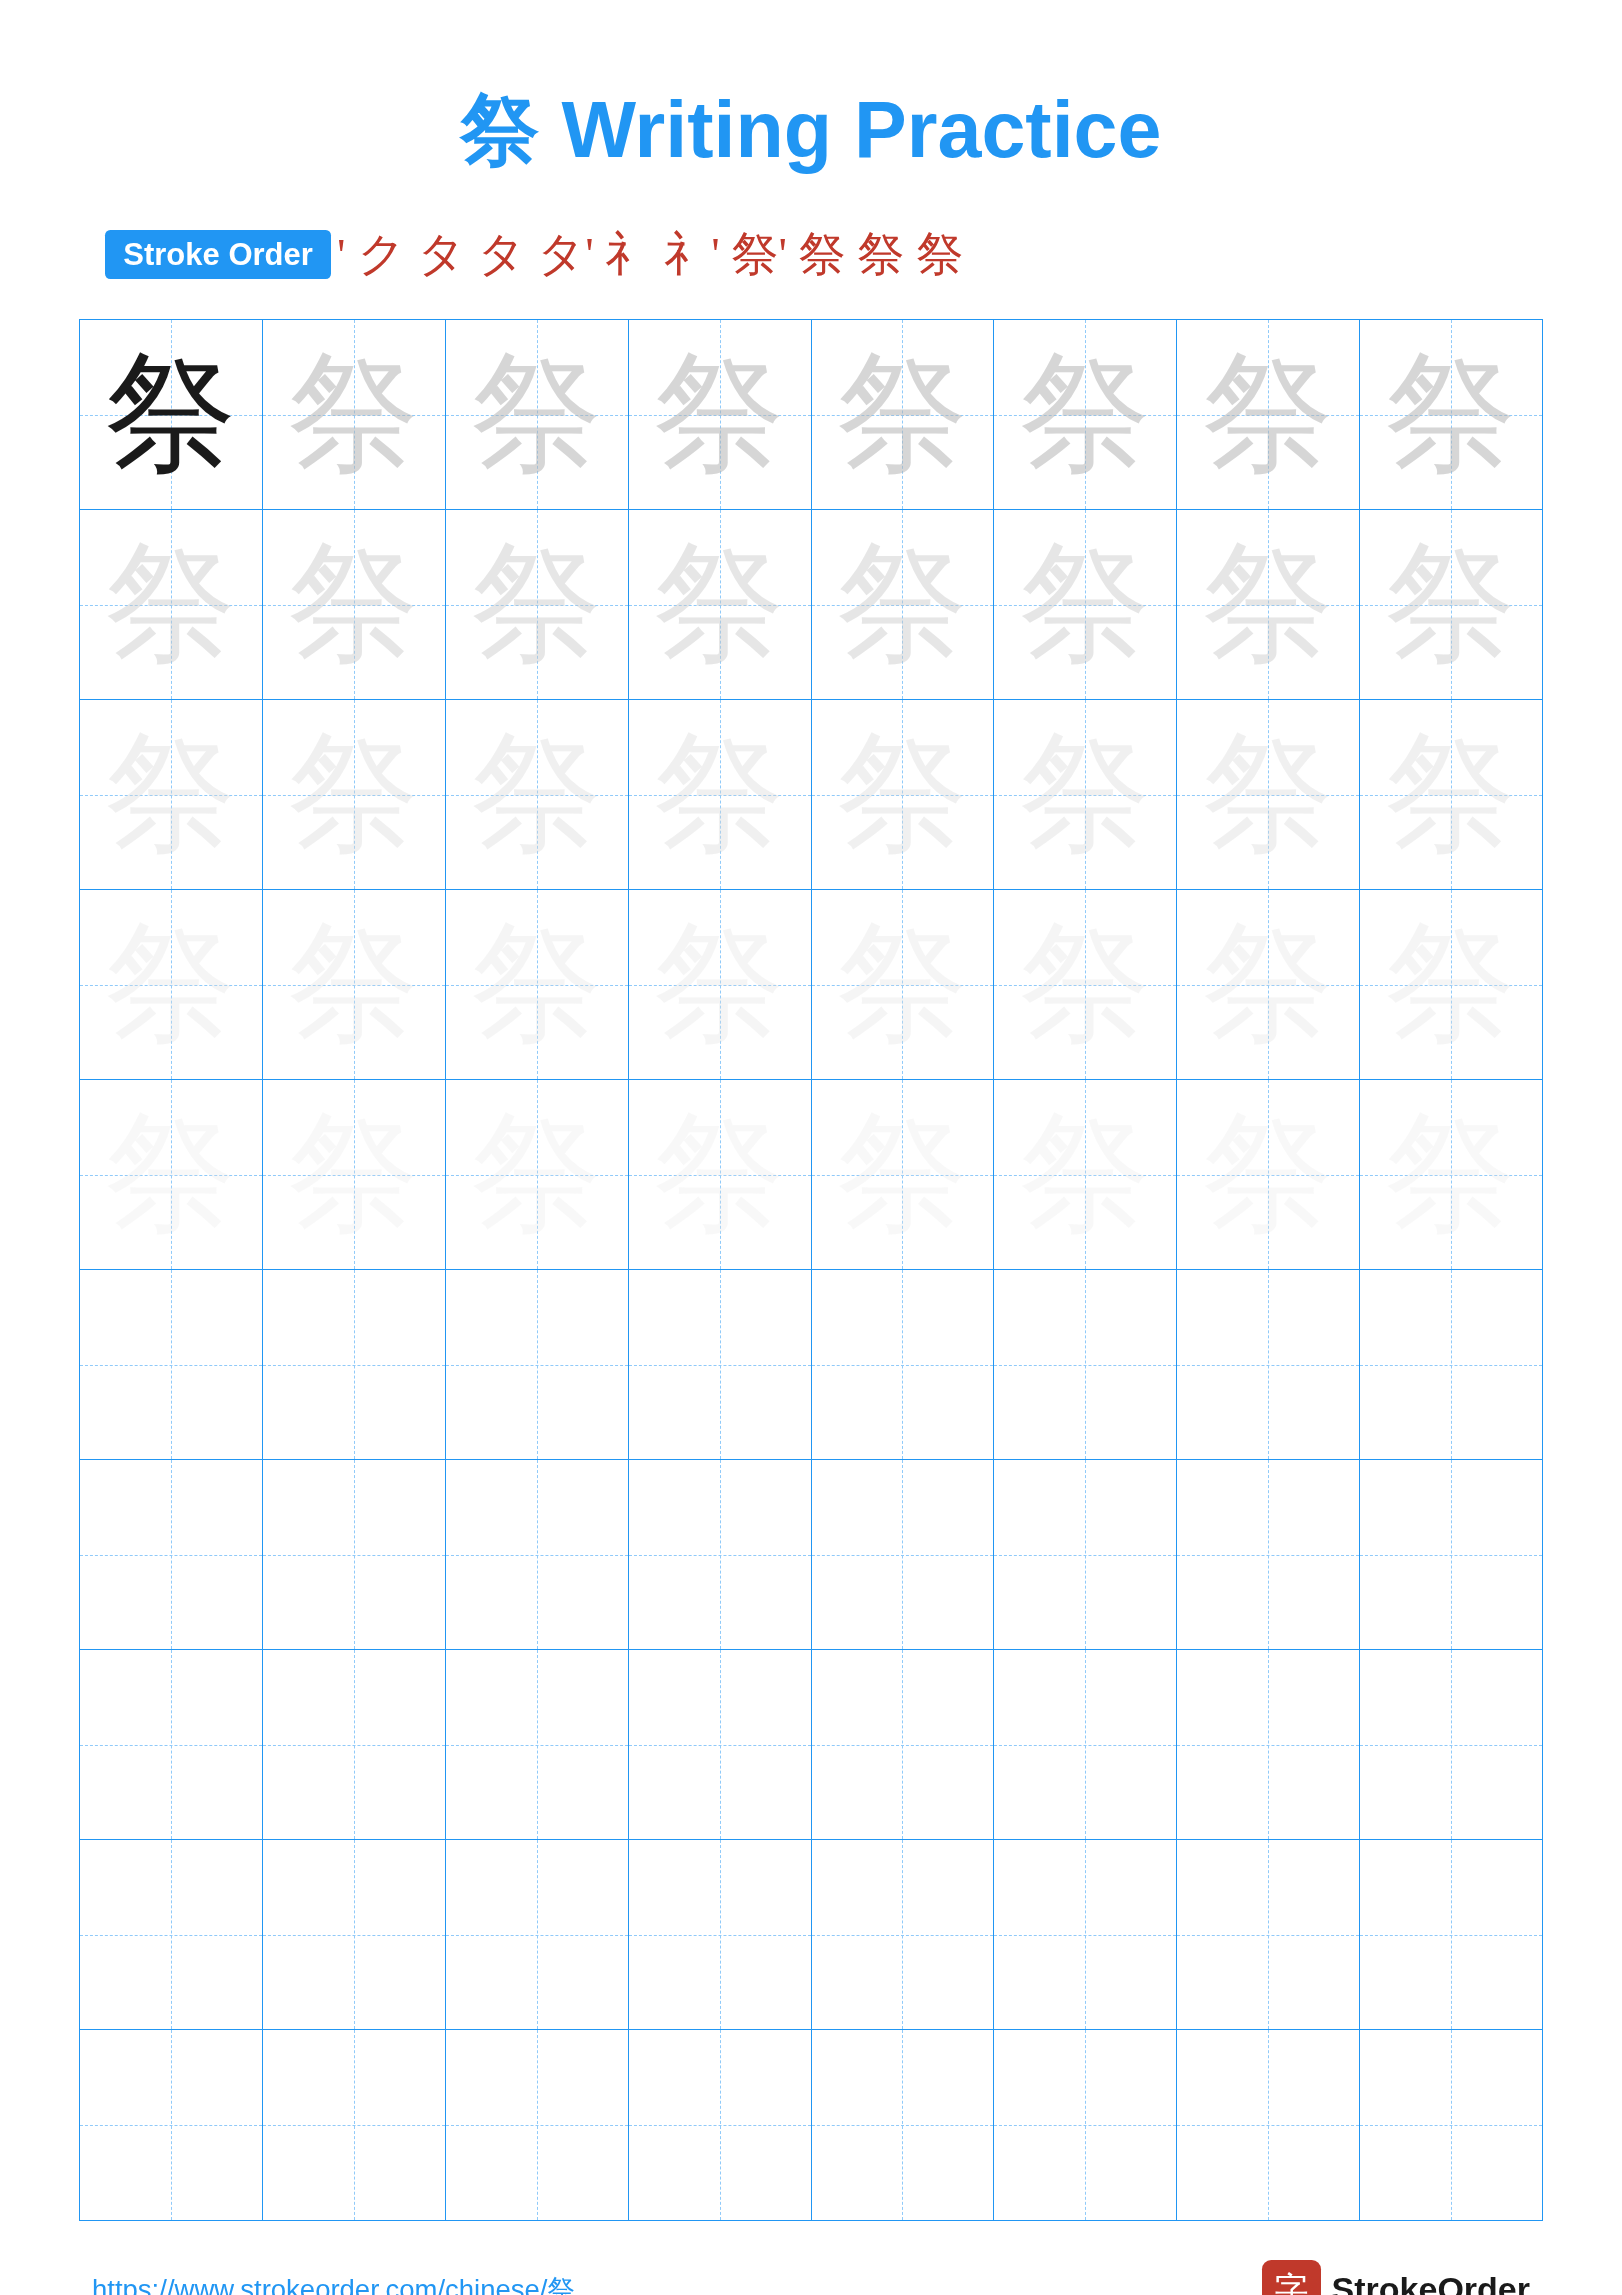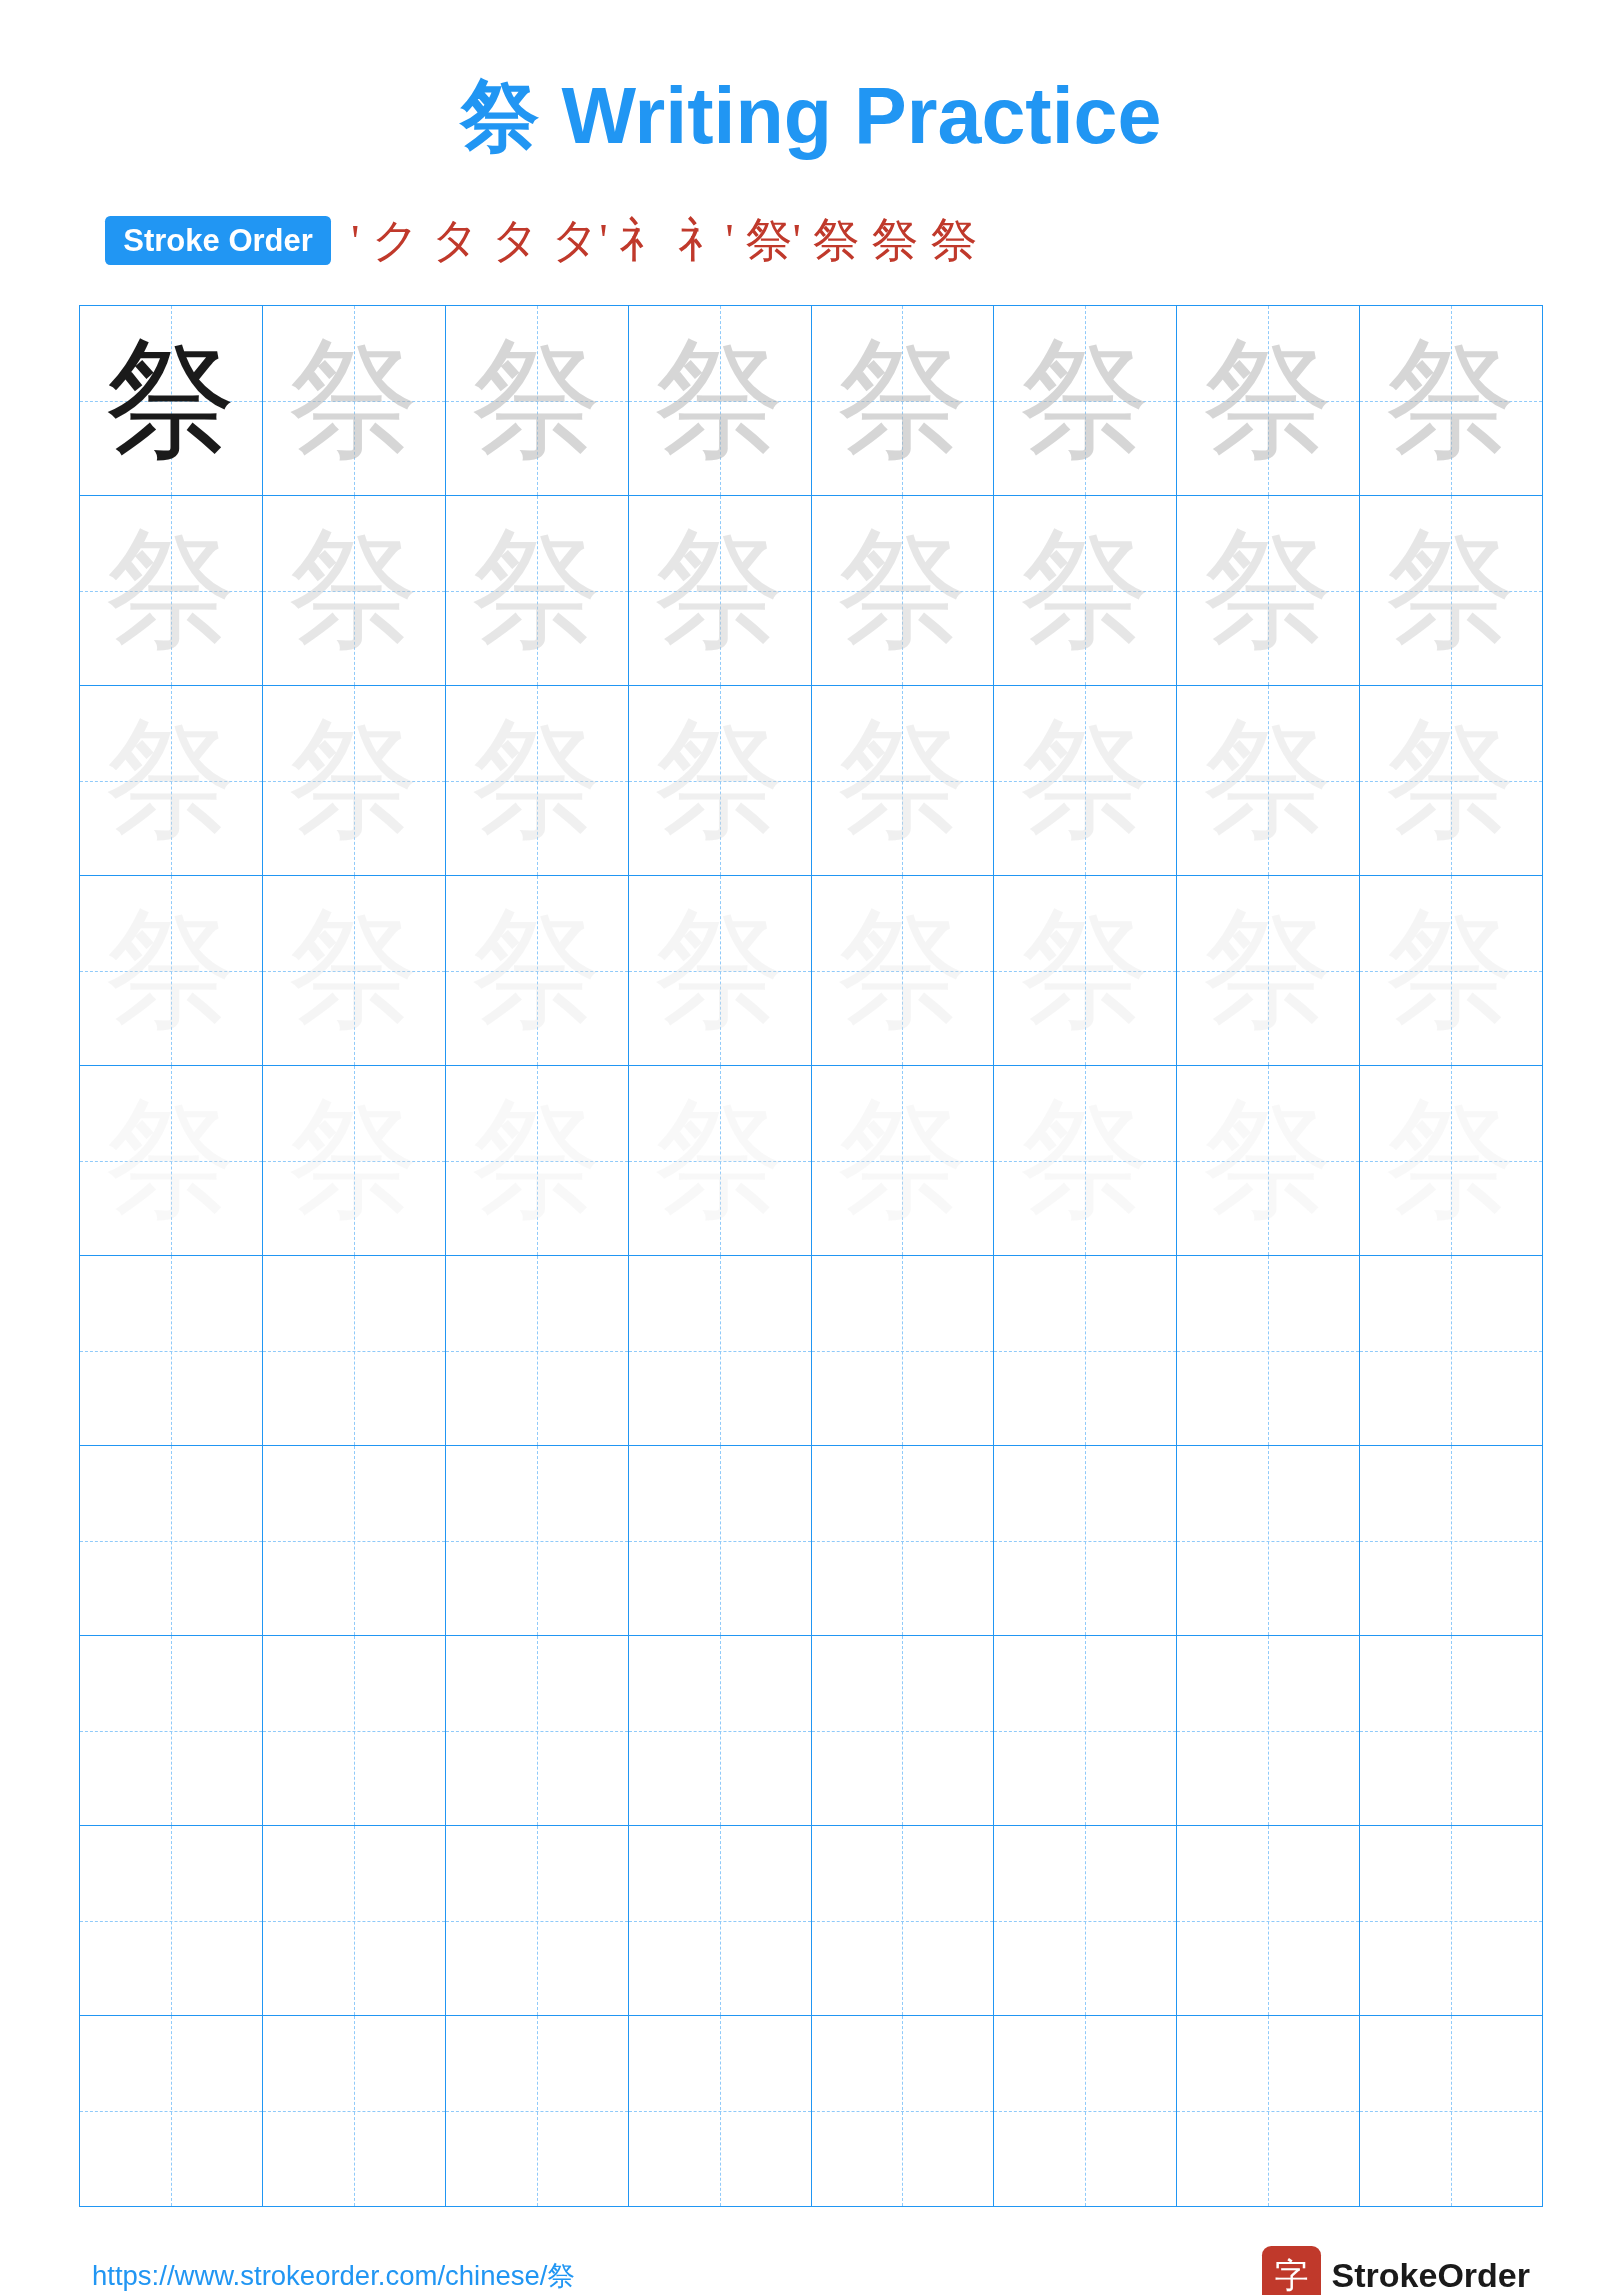--- a/index.html
+++ b/index.html
@@ -20,27 +20,27 @@
       flex-direction: column;
       align-items: center;
     }
 
     .title {
       font-size: 79px;
       font-weight: bold;
       color: #2196F3;
       text-align: center;
       margin-bottom: 39px;
-      margin-top: 12px;
+      margin-top: 26px;
     }
 
     .stroke-order-row {
       display: flex;
       align-items: center;
-      gap: 20px;
+      gap: 6px;
       margin-bottom: 33px;
       align-self: flex-start;
       margin-left: 26px;
     }
 
     .stroke-order-badge {
       background: #2196F3;
       color: white;
       font-size: 31px;
       font-weight: bold;

